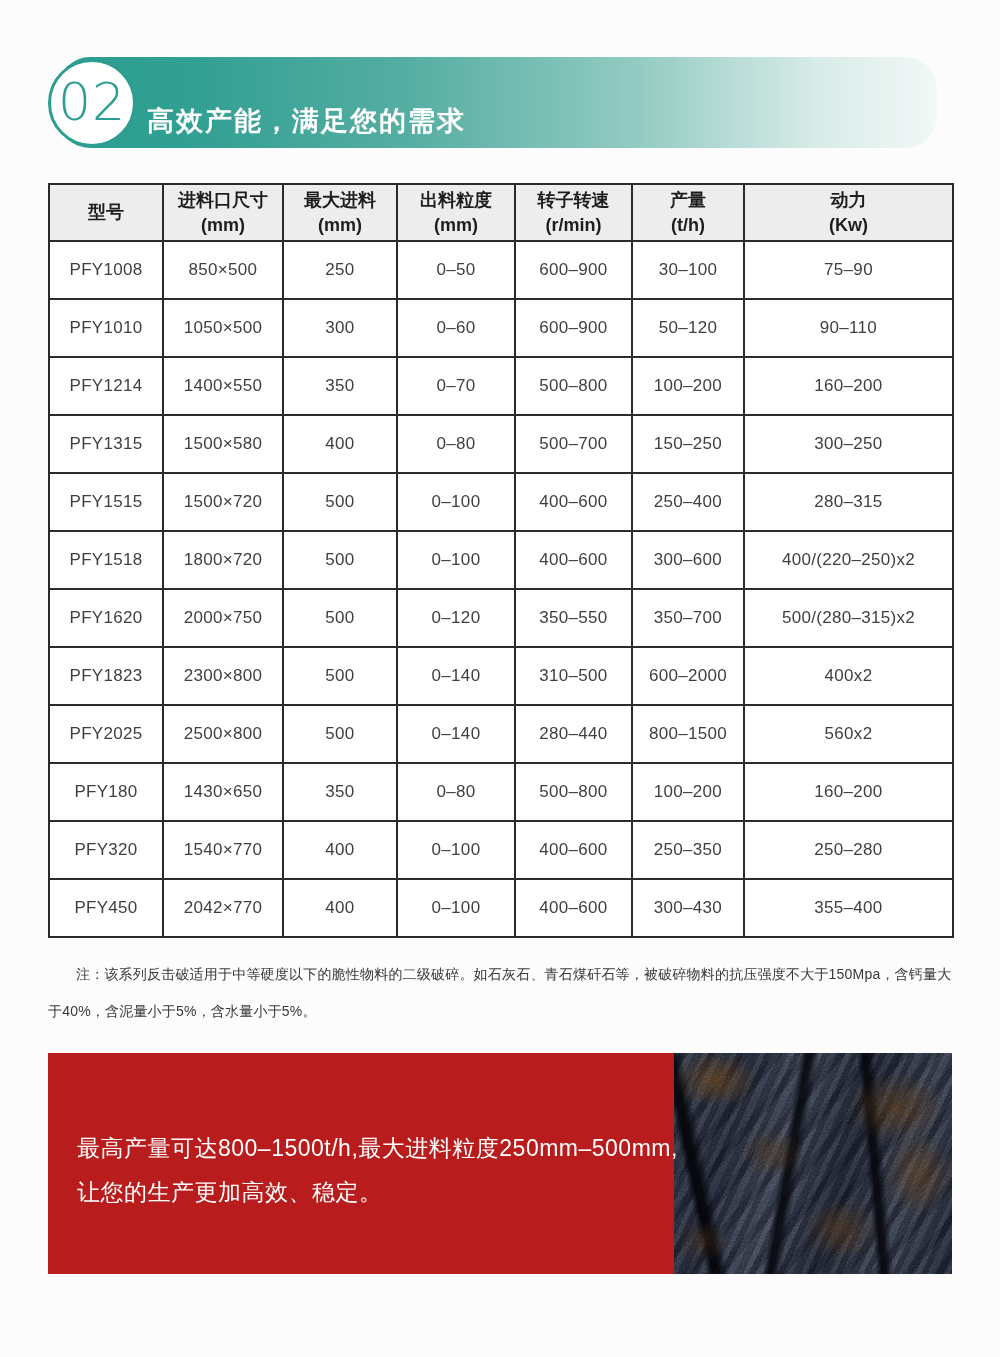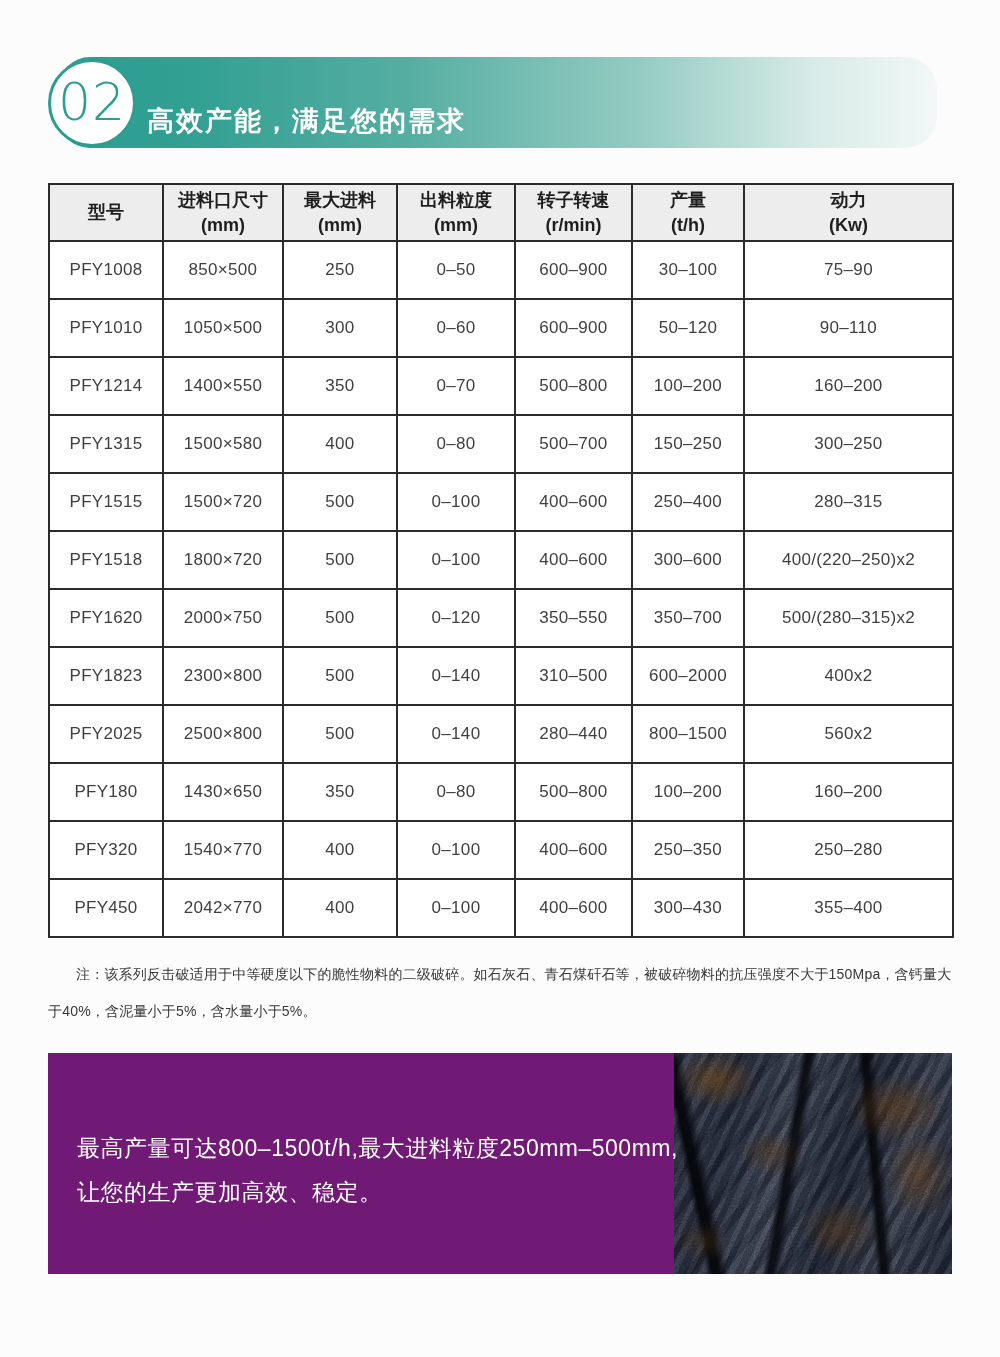--- a/index.html
+++ b/index.html
@@ -54,21 +54,21 @@
   
   .note {
     margin:18px 0 0 48px; width:906px;
     font-size:14px; color:#383838; line-height:37px;
     text-indent:2em; letter-spacing:0.2px;
   }
 
   
   .banner {
     position:absolute; left:48px; top:1053px; width:904px; height:221px;
-    background:#701a75; overflow:hidden;
+    background:#b91c1c; overflow:hidden;
   }
   .banner-text {
     position:absolute; left:29px; top:73px; z-index:2;
     color:#ffffff; font-size:23px; line-height:44px; letter-spacing:0.5px;
     font-weight:500;
   }
   .rock {
     position:absolute; right:0; top:0; width:278px; height:221px; z-index:1;
     background-color:#46506a;
     background-image:

